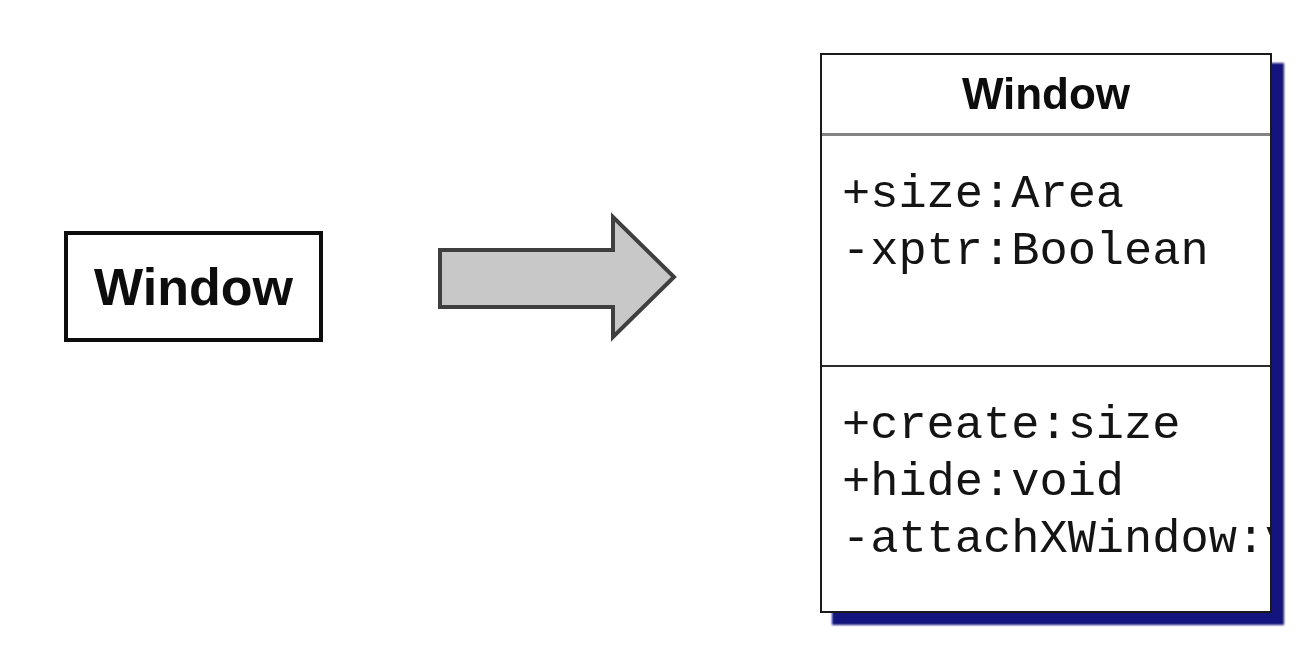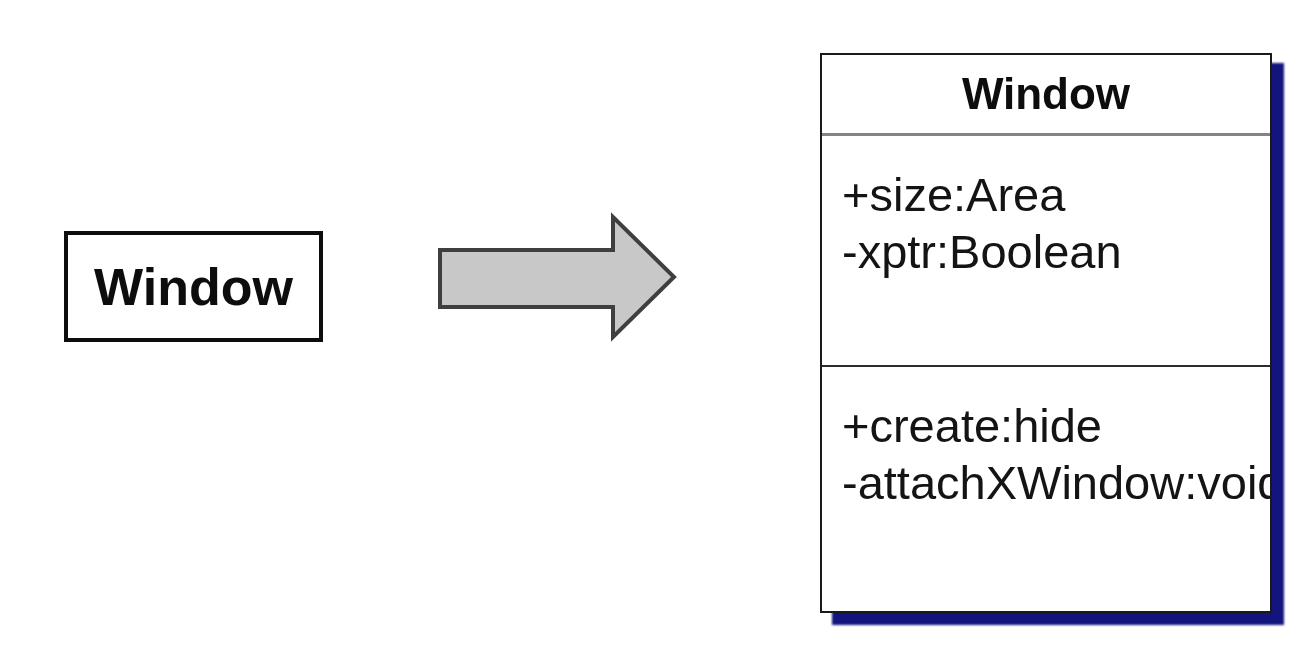--- a/index.html
+++ b/index.html
@@ -89,20 +89,21 @@
     flex: 1 1 auto;
     padding: 30px 0 0 20px;
     box-sizing: border-box;
     overflow: hidden;
   }
   .member-line {
     font-size: 47px;
     line-height: 57px;
     white-space: nowrap;
     color: #141414;
+    font-family: Liberation Mono, monospace;
   }
 </style>
 </head>
 <body>
 
 <div id="canvas">
 
   <div class="simple-box">
     <span class="name">Window</span>
   </div>
@@ -118,19 +119,20 @@
   <div class="uml-class">
 
     <div class="uml-title">Window</div>
 
     <div class="uml-attrs">
       <div class="member-line">+size:Area</div>
       <div class="member-line">-xptr:Boolean</div>
     </div>
 
     <div class="uml-methods">
-      <div class="member-line">+create:hide</div>
+      <div class="member-line">+create:size</div>
+      <div class="member-line">+hide:void</div>
       <div class="member-line">-attachXWindow:void</div>
     </div>
 
   </div>
 
 </div>
 
 </body></html>

